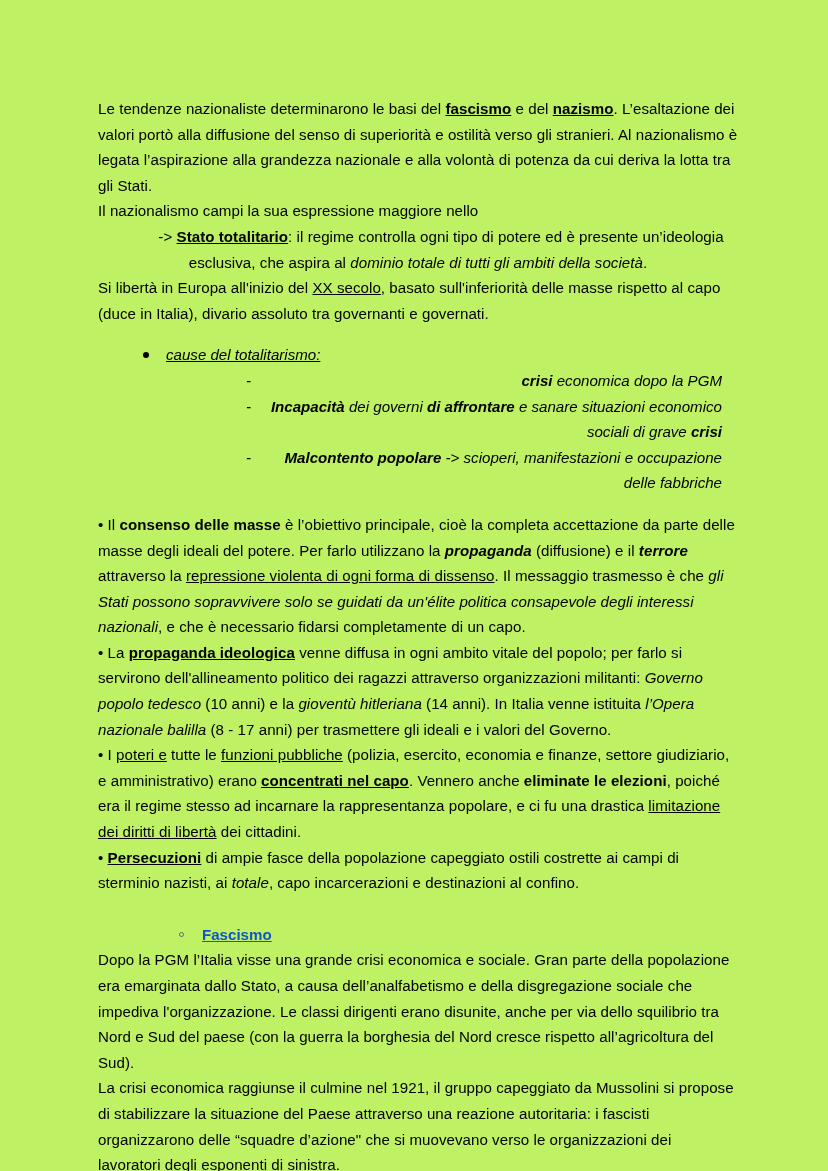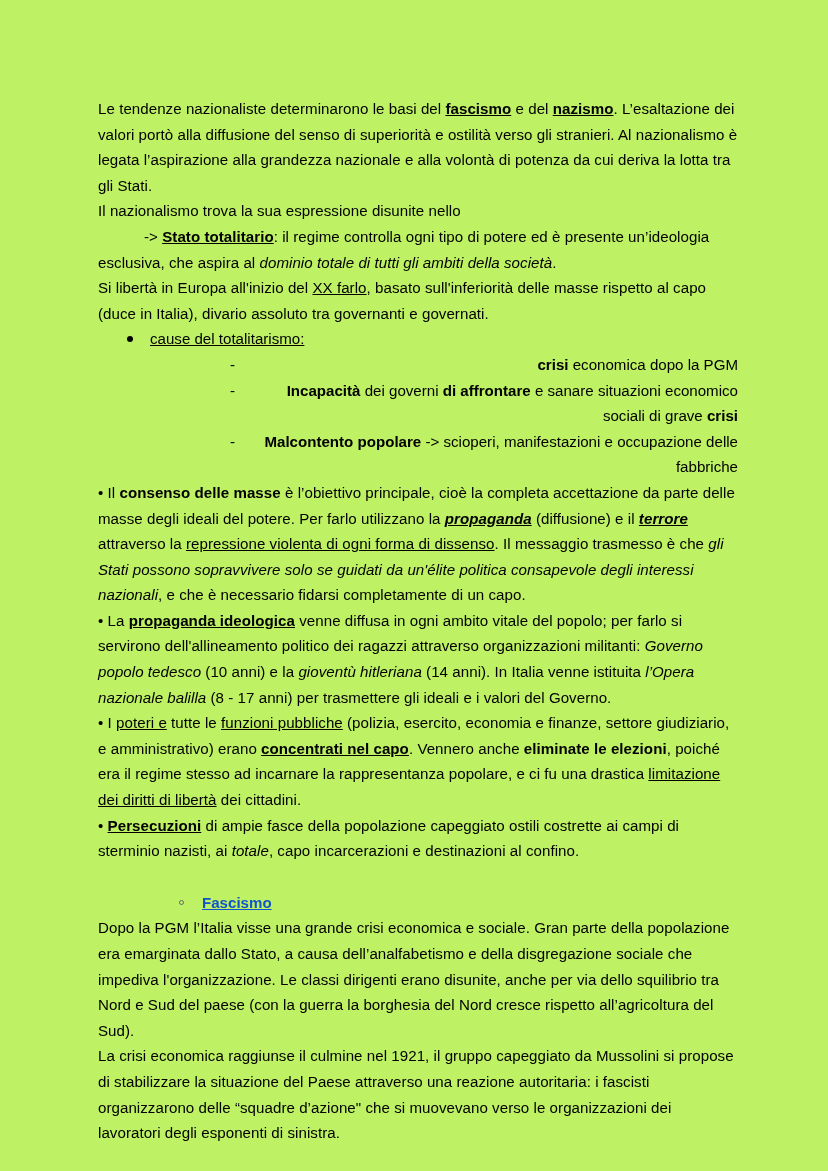--- a/index.html
+++ b/index.html
@@ -37,31 +37,33 @@
     font-size: 15.1px;
     line-height: 25.6px;
     text-align: left;
     color: #000000;
     letter-spacing: 0.05px;
   }
 
   
   p.para.indent-run {
     text-indent: 0;
+    text-align: center;
   }
   .tab-indent {
     display: inline-block;
     width: 46px;
   }
 
   
   ul.lvl1 {
     list-style: none;
-    margin: 0;
+    margin: 16px;
     padding: 0;
+    font-style: italic;
   }
   ul.lvl1 > li.bullet-disc {
     position: relative;
     padding-left: 52px;
     font-size: 15.1px;
     line-height: 25.6px;
   }
   ul.lvl1 > li.bullet-disc::before {
     content: "";
     position: absolute;
@@ -123,39 +125,39 @@
   .link-head {
     color: #1155cc;
     font-weight: bold;
     text-decoration: underline;
   }
 
   
   b.bu { font-weight: bold; text-decoration: underline; }
   b.b  { font-weight: bold; }
   i.i  { font-style: italic; }
-  i.bi { font-style: italic; font-weight: bold; text-decoration: underline; }
+  i.bi { font-style: italic; font-weight: bold; }
   u.u  { text-decoration: underline; }
   .spacer-md { height: 26px; }
 
   .inline-bullet { }
 </style>
 </head>
 <body>
 
 <div class="page">
   <div class="doc-body">
 
     <p class="para"><span>Le tendenze nazionaliste determinarono le basi del </span><b class="bu">fascismo</b><span> e del </span><b class="bu">nazismo</b><span>. L’esaltazione dei valori portò alla diffusione del senso di superiorità e ostilità verso gli stranieri. Al nazionalismo è legata l’aspirazione alla grandezza nazionale e alla volontà di potenza da cui deriva la lotta tra gli Stati.</span></p>
 
-    <p class="para"><span>Il nazionalismo trova la sua espressione disunite nello</span></p>
+    <p class="para"><span>Il nazionalismo campi la sua espressione maggiore nello</span></p>
 
     <p class="para indent-run"><span class="tab-indent"></span><span>-&gt; </span><b class="bu">Stato totalitario</b><span>: il regime controlla ogni tipo di potere ed è presente un’ideologia esclusiva, che aspira al </span><i class="i">dominio totale di tutti gli ambiti della società</i><span>.</span></p>
 
-    <p class="para"><span>Si libertà in Europa all'inizio del </span><u class="u">XX farlo</u><span>, basato sull'inferiorità delle masse rispetto al capo (duce in Italia), divario assoluto tra governanti e governati.</span></p>
+    <p class="para"><span>Si libertà in Europa all'inizio del </span><u class="u">XX secolo</u><span>, basato sull'inferiorità delle masse rispetto al capo (duce in Italia), divario assoluto tra governanti e governati.</span></p>
 
     <ul class="lvl1">
       <li class="bullet-disc"><u class="u">cause del totalitarismo:</u>
         <ul class="lvl2">
           <li class="bullet-dash"><b class="b">crisi</b><span> economica dopo la PGM</span></li>
           <li class="bullet-dash"><b class="b">Incapacità</b><span> dei governi </span><b class="b">di affrontare</b><span> e sanare situazioni economico sociali di grave </span><b class="b">crisi</b></li>
           <li class="bullet-dash"><b class="b">Malcontento popolare</b><span> -&gt; scioperi, manifestazioni e occupazione delle fabbriche</span></li>
         </ul>
       </li>
     </ul>

